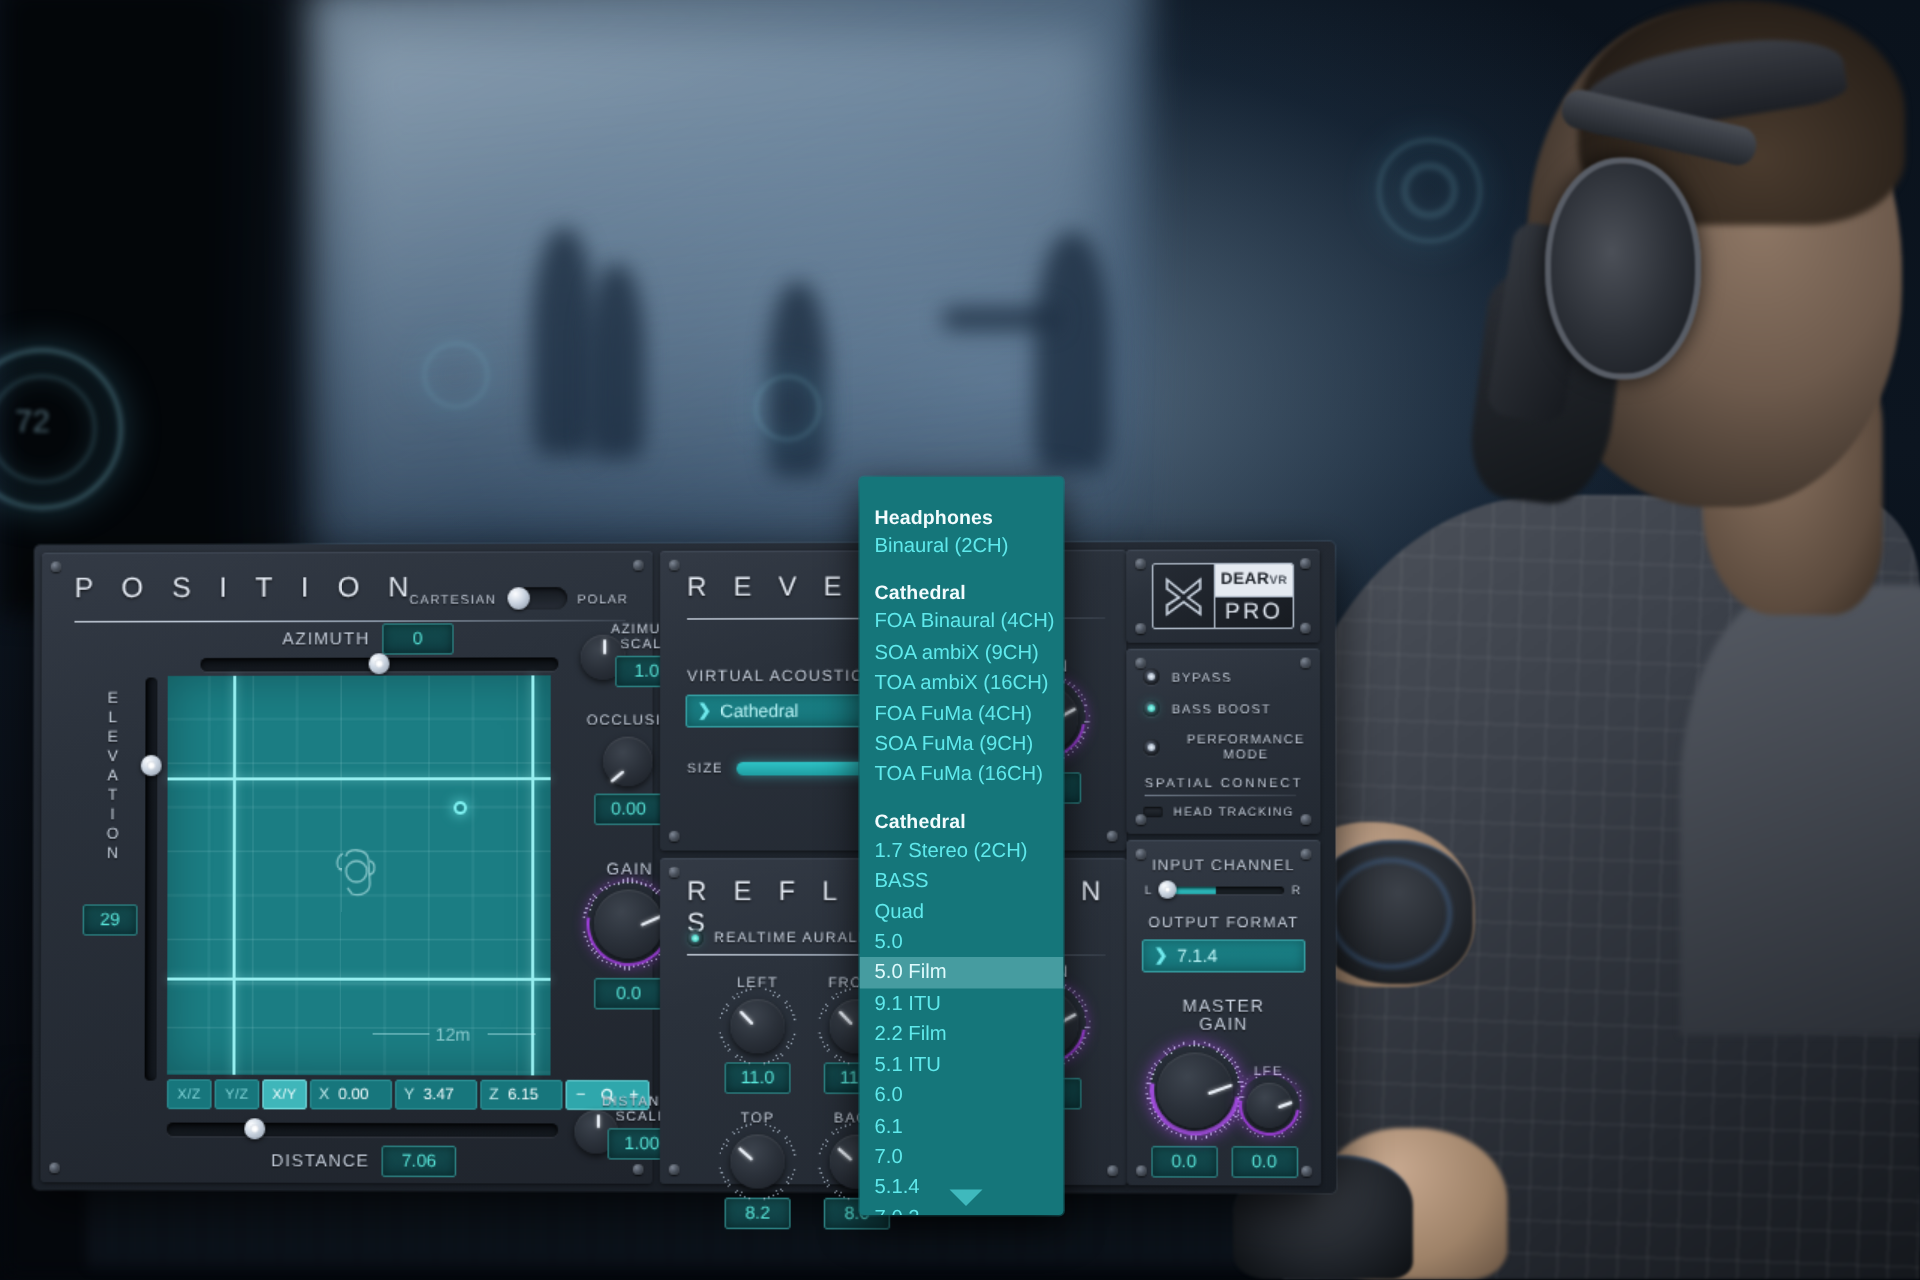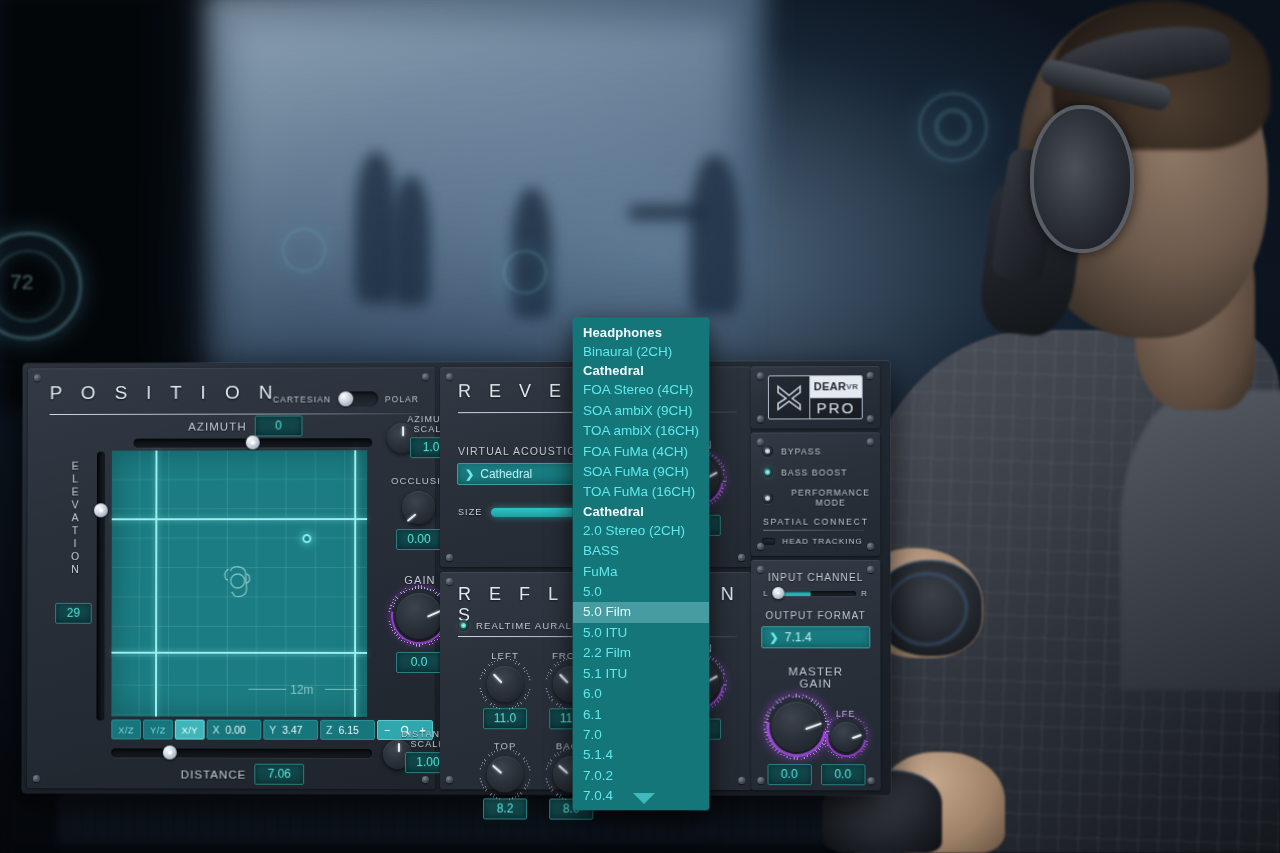--- a/index.html
+++ b/index.html
@@ -357,20 +357,21 @@
   #dropdown {
     position: absolute; left: 573px; top: 318px; width: 136px; height: 492px;
     background: #15767a; border-radius: 3px;
     box-shadow: 0 8px 26px rgba(0,0,0,.72), 0 0 0 1px rgba(30,140,145,.55);
     padding: 6px 0 0 0; overflow: hidden;
     z-index: 50;
   }
   .dd-group {
     color: #f2fbfd; font-size: 13px; font-weight: bold; padding: 1px 0 2px 10px;
     letter-spacing: .1px;
+    margin-top: 12px;
   }
   .dd-item {
     color: #5fe9ec; font-size: 13.5px; padding: 0 0 0 10px; line-height: 20.4px;
     white-space: nowrap; position: relative;
   }
   .dd-item.sel { background: rgba(185,245,250,.30); color: #dffbfd; }
   .dd-arrow {
     position: absolute; left: 60px; bottom: 6px;
     width: 0; height: 0; border-left: 11px solid transparent; border-right: 11px solid transparent;
     border-top: 11px solid #3fb9bd;
@@ -749,33 +750,33 @@
         <div class="vbox" style="width:44px;">0.0</div>
       </div>
     </div>
   </div>
 </div>
 
 <div id="dropdown">
     <div class="dd-group">Headphones</div>
     <div class="dd-item">Binaural (2CH)</div>
     <div class="dd-group">Cathedral</div>
-    <div class="dd-item">FOA Stereo (4CH)</div>
+    <div class="dd-item">FOA Binaural (4CH)</div>
     <div class="dd-item">SOA ambiX (9CH)</div>
     <div class="dd-item">TOA ambiX (16CH)</div>
     <div class="dd-item">FOA FuMa (4CH)</div>
     <div class="dd-item">SOA FuMa (9CH)</div>
     <div class="dd-item">TOA FuMa (16CH)</div>
     <div class="dd-group">Cathedral</div>
-    <div class="dd-item">2.0 Stereo (2CH)</div>
+    <div class="dd-item">1.7 Stereo (2CH)</div>
     <div class="dd-item">BASS</div>
-    <div class="dd-item">FuMa</div>
+    <div class="dd-item">Quad</div>
     <div class="dd-item">5.0</div>
     <div class="dd-item sel">5.0 Film</div>
-    <div class="dd-item">5.0 ITU</div>
+    <div class="dd-item">9.1 ITU</div>
     <div class="dd-item">2.2 Film</div>
     <div class="dd-item">5.1 ITU</div>
     <div class="dd-item">6.0</div>
     <div class="dd-item">6.1</div>
     <div class="dd-item">7.0</div>
     <div class="dd-item">5.1.4</div>
     <div class="dd-item">7.0.2</div>
     <div class="dd-item">7.0.4</div>
     <div class="dd-item">7.1.2</div>
   </div>

